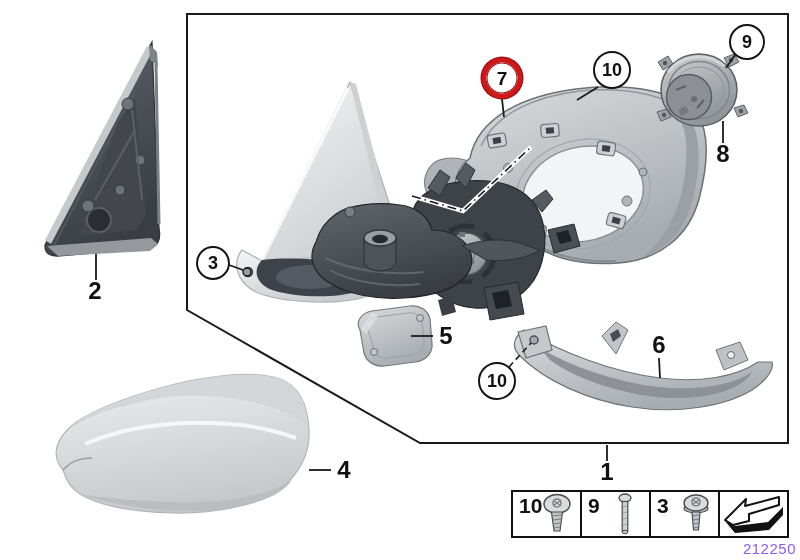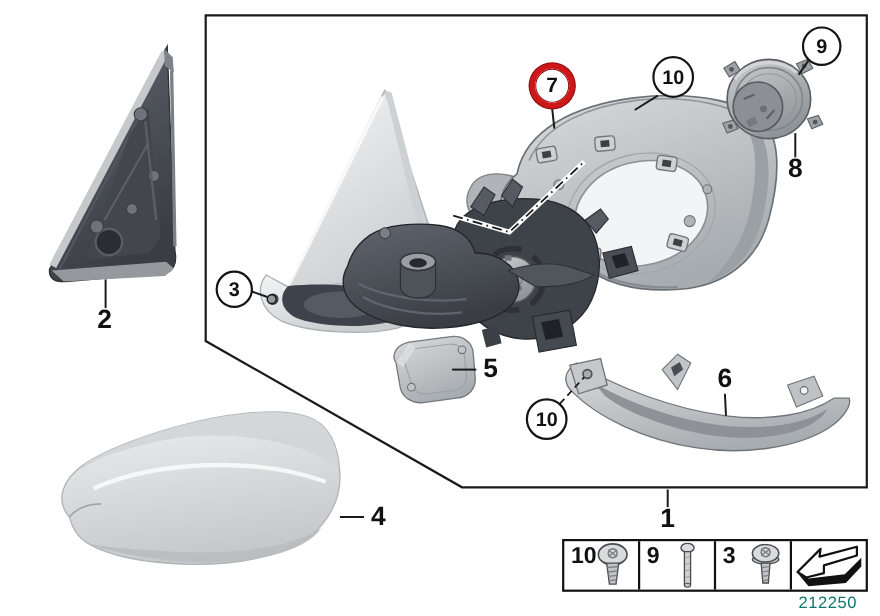--- a/index.html
+++ b/index.html
@@ -19,21 +19,21 @@
   .d36{width:32px;height:32px;}
   .d38{width:34px;height:34px;}
   .dred{width:31px;height:31px;}
   
   .legend{position:absolute;left:511px;top:490px;width:278px;height:48px;
           border:2px solid #111;display:flex;background:#fff;box-sizing:border-box;}
   .cell{flex:1 1 0;position:relative;border-right:2px solid #111;}
   .cell:last-child{border-right:none;}
   .cell .num{position:absolute;left:6px;top:2px;font-weight:bold;font-size:21px;color:#111;}
   .cell svg{position:absolute;}
-  .drawing-number{position:absolute;right:21px;top:540px;font-size:15px;color:#0f766e;
+  .drawing-number{position:absolute;right:4px;top:540px;font-size:15px;color:#8b5cf6;
                   letter-spacing:0.5px;}
 </style>
 </head>
 <body>
 
 <div class="stage">
 
   <svg class="art" width="800" height="560" viewBox="0 0 800 560">
     <defs>
       <linearGradient id="gLight" x1="0" y1="0" x2="0.6" y2="1">

